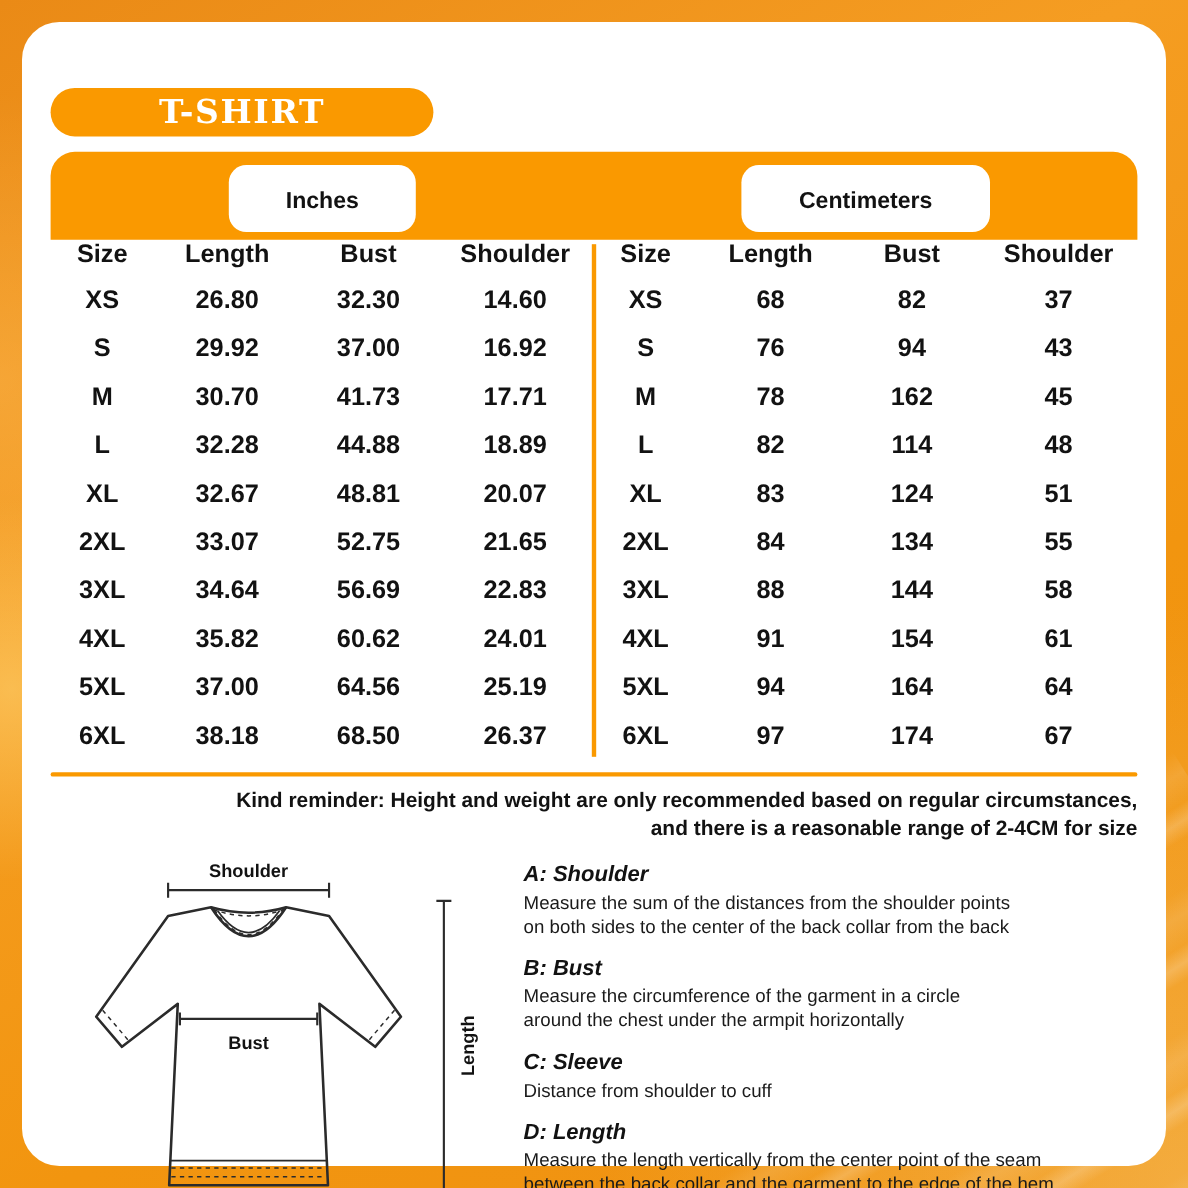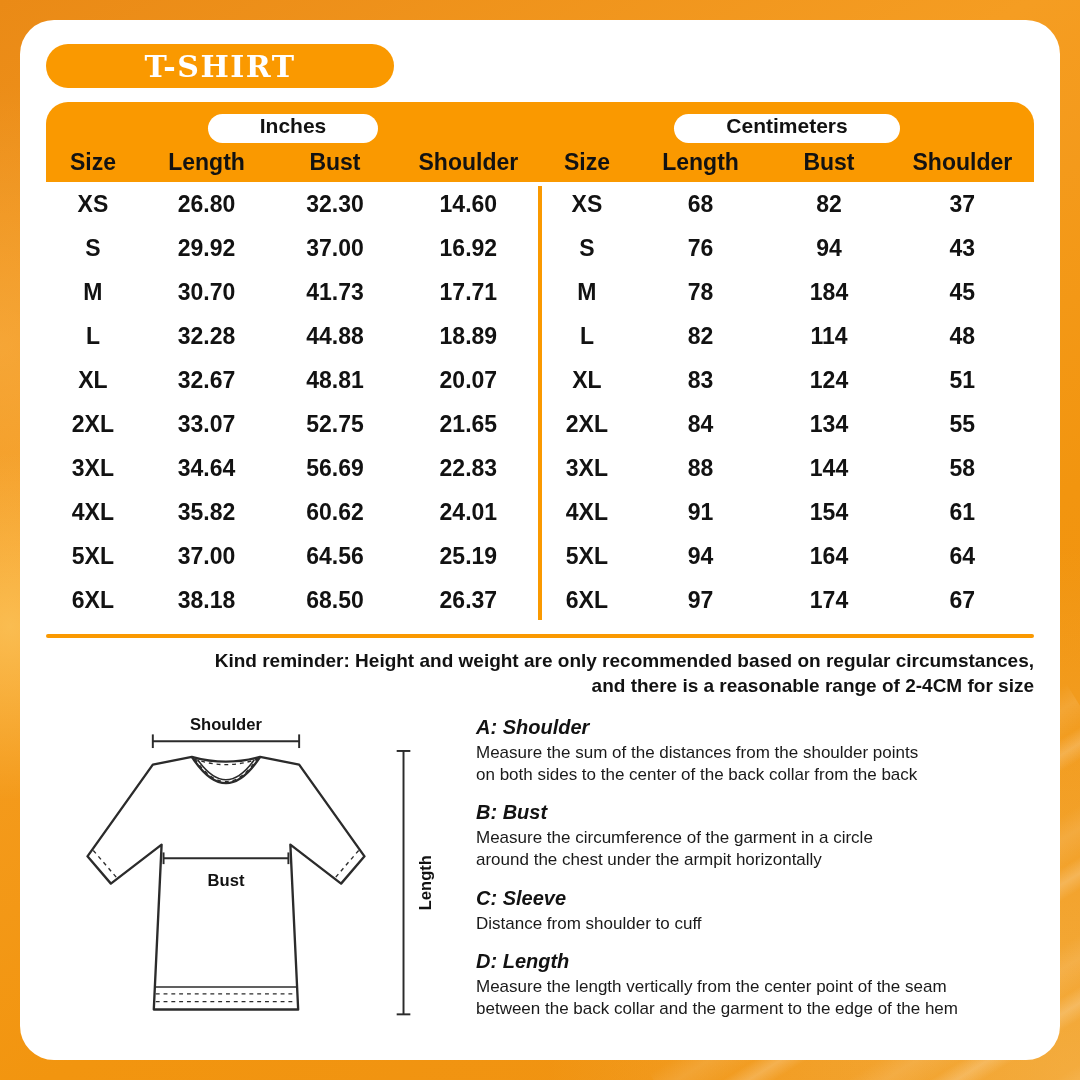--- a/index.html
+++ b/index.html
@@ -22,33 +22,33 @@
       rgba(255,255,255,.10) 90px, rgba(255,255,255,0) 110px);
   }
   .card{
     position:absolute;inset:20px;background:#ffffff;border-radius:34px;
     padding:24px 26px 12px 26px;box-sizing:border-box;
   }
   .title-pill{
     width:348px;height:44px;border-radius:22px;background:var(--orange);
     display:flex;align-items:center;justify-content:center;
     color:#fff;font-family:"DejaVu Serif","Liberation Serif",serif;
-    font-weight:bold;font-size:30px;letter-spacing:1.5px;
+    font-weight:bold;font-size:30px;letter-spacing:1.5px;margin-top:36px;
   }
   .table-wrap{position:relative;margin-top:14px;}
   .band{
     position:absolute;left:0;right:0;top:0;height:80px;
     background:var(--orange);border-radius:22px 22px 0 0;
   }
   .halves{position:relative;display:flex;}
   .half{flex:1;min-width:0;}
   .unit-pill{
     width:max-content;margin:12px auto 0 auto;height:29px;
-    padding:0 52px;border-radius:16px;background:#fff;
-    display:flex;align-items:flex-start;justify-content:center;
+    padding:16px 52px;border-radius:16px;background:#fff;
+    display:flex;align-items:flex-end;justify-content:center;
     font-size:21px;font-weight:700;
   }
   .cols,.rows{display:grid;grid-template-columns:19% 27% 25% 29%;}
   .cols{height:39px;align-items:center;}
   .col-h{text-align:center;font-size:23px;font-weight:700;}
   .rows{grid-auto-rows:44px;align-items:center;padding-top:0;}
   .cell{text-align:center;font-size:23px;font-weight:700;}
   .vdivider{
     position:absolute;left:calc(50% - 2px);top:84px;bottom:2px;width:4px;
     background:var(--orange);
@@ -149,21 +149,21 @@
             <span class="cell">XS</span>
             <span class="cell">68</span>
             <span class="cell">82</span>
             <span class="cell">37</span>
             <span class="cell">S</span>
             <span class="cell">76</span>
             <span class="cell">94</span>
             <span class="cell">43</span>
             <span class="cell">M</span>
             <span class="cell">78</span>
-            <span class="cell">184</span>
+            <span class="cell">162</span>
             <span class="cell">45</span>
             <span class="cell">L</span>
             <span class="cell">82</span>
             <span class="cell">114</span>
             <span class="cell">48</span>
             <span class="cell">XL</span>
             <span class="cell">83</span>
             <span class="cell">124</span>
             <span class="cell">51</span>
             <span class="cell">2XL</span>

